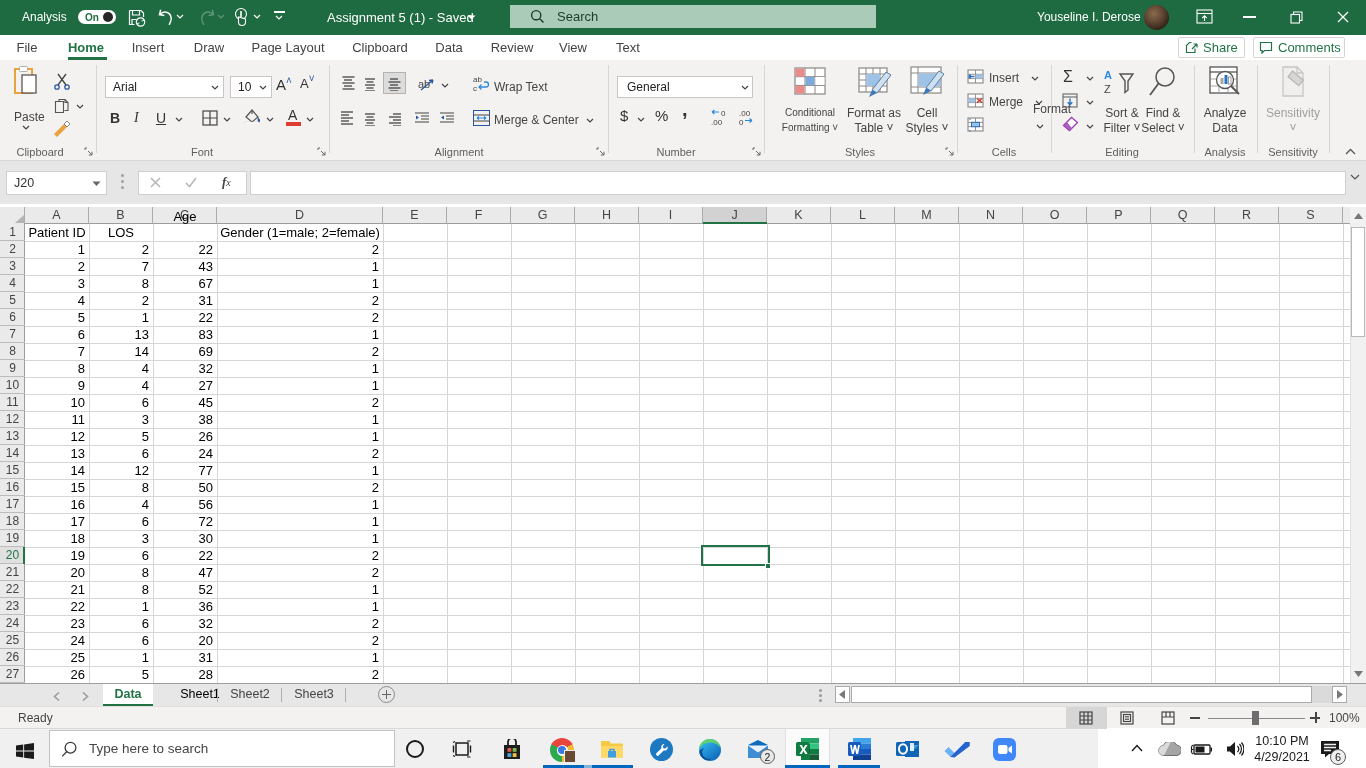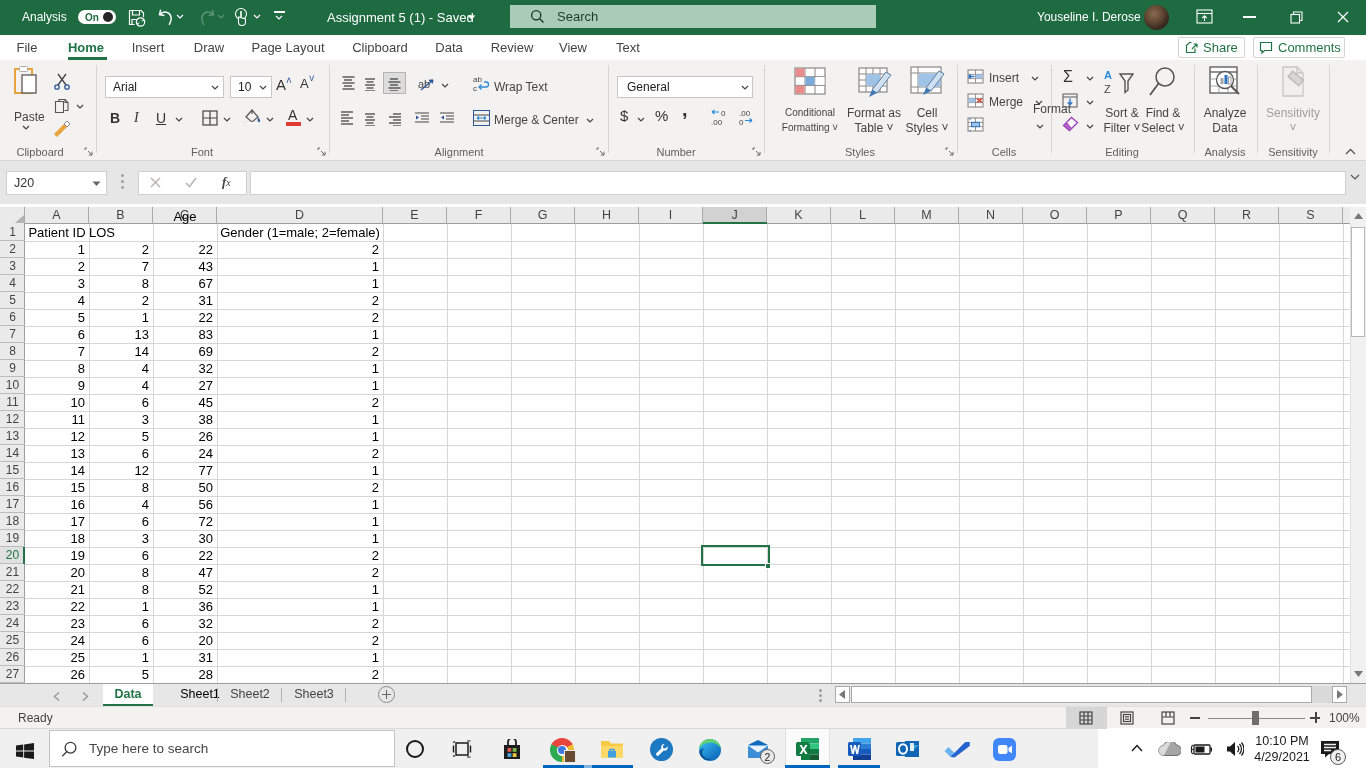--- a/index.html
+++ b/index.html
@@ -526,21 +526,21 @@
 <div class="hline" style="left:25px;top:343px;width:1325px;"></div>
 <div class="hline" style="left:25px;top:360px;width:1325px;"></div>
 <div class="hline" style="left:25px;top:377px;width:1325px;"></div>
 <div class="hline" style="left:25px;top:394px;width:1325px;"></div>
 <div class="hline" style="left:25px;top:411px;width:1325px;"></div>
 <div class="hline" style="left:25px;top:428px;width:1325px;"></div>
 <div class="hline" style="left:25px;top:445px;width:1325px;"></div>
 <div class="hline" style="left:25px;top:462px;width:1325px;"></div>
 <div class="hline" style="left:25px;top:479px;width:1325px;"></div>
 <div class="cell" style="left:25px;top:20px;width:64px;text-align:center;">Patient ID</div>
-<div class="cell" style="left:89px;top:20px;width:64px;">LOS</div>
+<div class="cell" style="left:89px;top:20px;width:64px;text-align:center;">LOS</div>
 <div class="cell" style="left:153px;top:4px;width:64px;text-align:center;">Age</div>
 <div class="cell" style="left:217px;top:20px;width:166px;text-align:center;">Gender (1=male; 2=female)</div>
 <div class="cell" style="left:25px;top:37px;width:60px;text-align:right;">1</div>
 <div class="cell" style="left:89px;top:37px;width:60px;text-align:right;">2</div>
 <div class="cell" style="left:153px;top:37px;width:60px;text-align:right;">22</div>
 <div class="cell" style="left:217px;top:37px;width:162px;text-align:right;">2</div>
 <div class="cell" style="left:25px;top:54px;width:60px;text-align:right;">2</div>
 <div class="cell" style="left:89px;top:54px;width:60px;text-align:right;">7</div>
 <div class="cell" style="left:153px;top:54px;width:60px;text-align:right;">43</div>
 <div class="cell" style="left:217px;top:54px;width:162px;text-align:right;">1</div>

